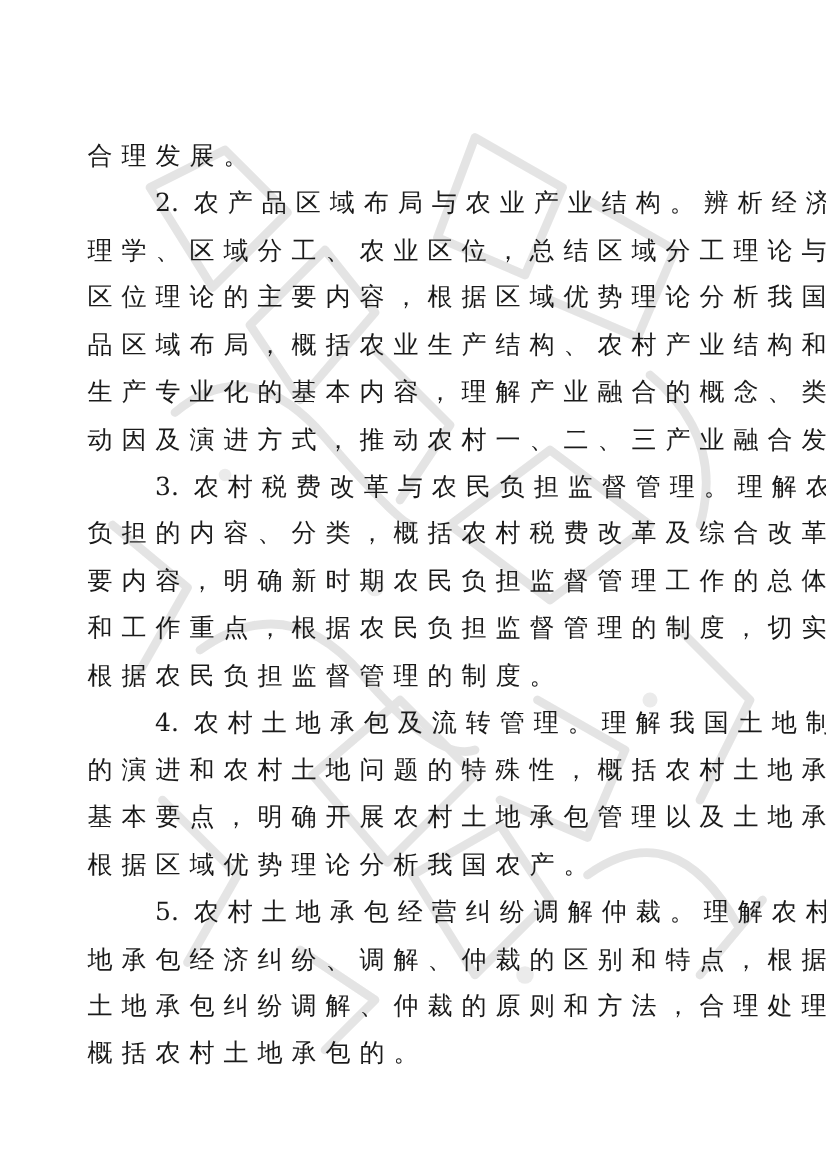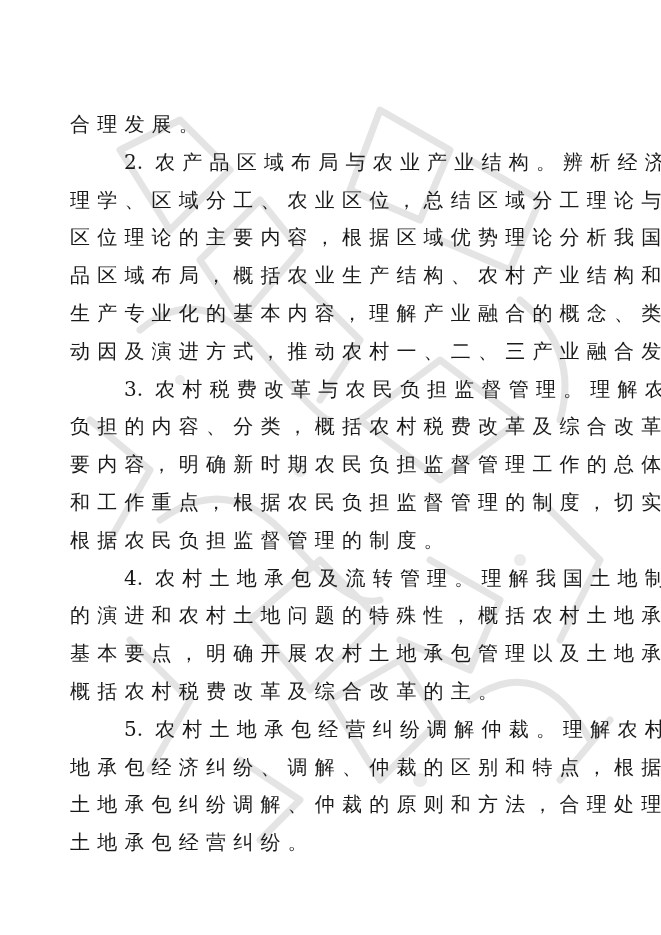--- a/index.html
+++ b/index.html
@@ -66,19 +66,19 @@
 
   <div class="line indent"><span class="num">3.</span><span>农村税费改革与农民负担监督管理。理解农民</span></div>
   <div class="line">负担的内容、分类，概括农村税费改革及综合改革的主</div>
   <div class="line">要内容，明确新时期农民负担监督管理工作的总体要求</div>
   <div class="line">和工作重点，根据农民负担监督管理的制度，切实加强</div>
   <div class="line">根据农民负担监督管理的制度。</div>
 
   <div class="line indent"><span class="num">4.</span><span>农村土地承包及流转管理。理解我国土地制度</span></div>
   <div class="line">的演进和农村土地问题的特殊性，概括农村土地承包的</div>
   <div class="line">基本要点，明确开展农村土地承包管理以及土地承包经</div>
-  <div class="line">概括农村税费改革及综合改革的主。</div>
+  <div class="line">根据区域优势理论分析我国农产。</div>
 
   <div class="line indent"><span class="num">5.</span><span>农村土地承包经营纠纷调解仲裁。理解农村土</span></div>
   <div class="line">地承包经济纠纷、调解、仲裁的区别和特点，根据农村</div>
   <div class="line">土地承包纠纷调解、仲裁的原则和方法，合理处理农村</div>
-  <div class="line">土地承包经营纠纷。</div>
+  <div class="line">概括农村土地承包的。</div>
 </div>
 
 </body></html>

